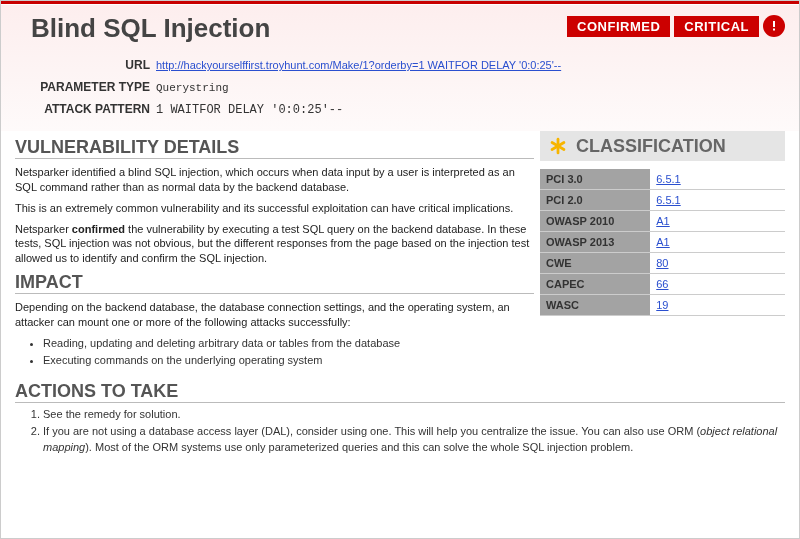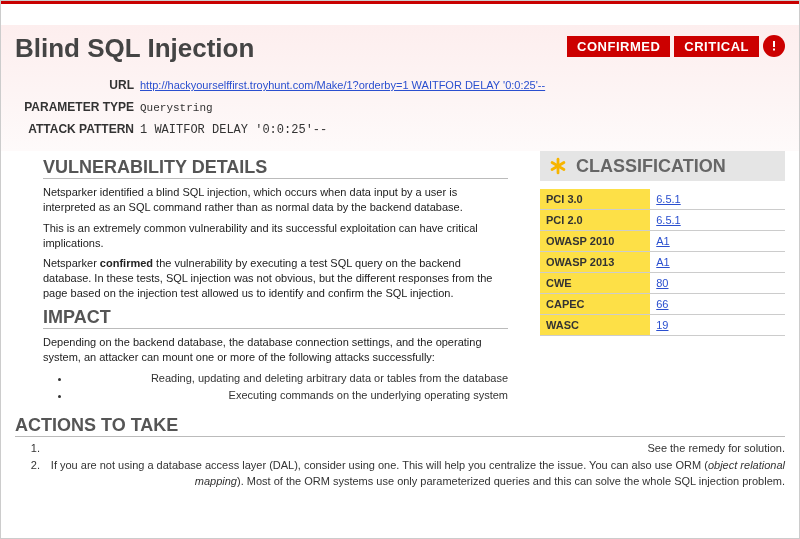--- a/index.html
+++ b/index.html
@@ -13,22 +13,21 @@
     overflow: hidden;
     border: 1px solid #ccc;
   }
   .topbar {
     height: 4px;
     background: #c80000;
     border-bottom: 1px solid #fff;
   }
   .header-area {
     background: linear-gradient(#fdeeee, #fdf5f5 60%, #fefafa);
-    padding: 8px 14px 10px 14px;
-    margin-top: 20px;
+    padding: 8px 14px 10px 30px;
   }
   .title-row {
     display: flex;
     align-items: flex-start;
     justify-content: space-between;
     margin-bottom: 10px;
   }
   h1 {
     font-family: "Trebuchet MS", Arial, sans-serif;
     font-size: 26px;
@@ -75,37 +74,36 @@
     color: #2a4fcf;
     text-decoration: underline;
   }
   .mono { font-family: "Courier New", monospace; font-size: 12px; }
 
   .body-area {
     padding: 0 14px 14px 14px;
   }
   .two-col {
     display: flex;
-    gap: 32px;
-    margin-left: 28px;
+    gap: 6px;
   }
   .left { flex: 1; }
   .right { width: 245px; flex-shrink: 0; }
 
   h2 {
     font-family: "Trebuchet MS", Arial, sans-serif;
     font-size: 18px;
     color: #555;
     margin-top: 6px;
     margin-bottom: 2px;
     border-bottom: 1px solid #bbb;
     font-weight: 600;
   }
   .left p { margin: 6px 0; line-height: 1.35; font-size: 11px; color: #222; }
-  .left ul, .left ol { margin: 4px 0 6px 28px; font-size: 11px; line-height: 1.45; text-align: right; }
+  .left ul, .left ol { margin: 4px 0 6px 28px; font-size: 11px; line-height: 1.45; }
   .left ul li, .left ol li { margin: 1px 0; }
   .italic { font-style: italic; }
 
   .class-box { }
   .class-header {
     background: #e5e5e5;
     color: #666;
     font-family: "Trebuchet MS", sans-serif;
     font-size: 18px;
     font-weight: 600;
@@ -119,21 +117,21 @@
     display: inline-flex; align-items: center; justify-content: center;
   }
   .class-table { width: 100%; border-collapse: collapse; margin-top: 8px; }
   .class-table td {
     border-bottom: 1px solid #ccc;
     padding: 4px 6px;
     font-size: 11px;
   }
   .class-table tr td:first-child {
     font-weight: bold;
-    background: #fde047;
+    background: #a3a3a3;
     width: 45%;
     color: #333;
   }
   .class-table a { color: #2a4fcf; text-decoration: underline; }
 </style>
 </head>
 <body>
 
 <div class="topbar"></div>
 

